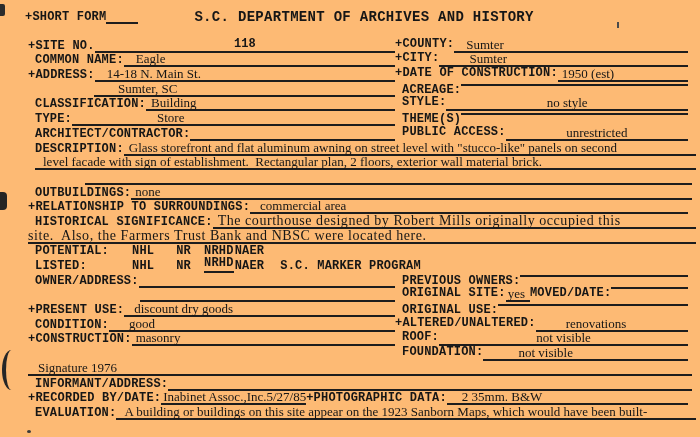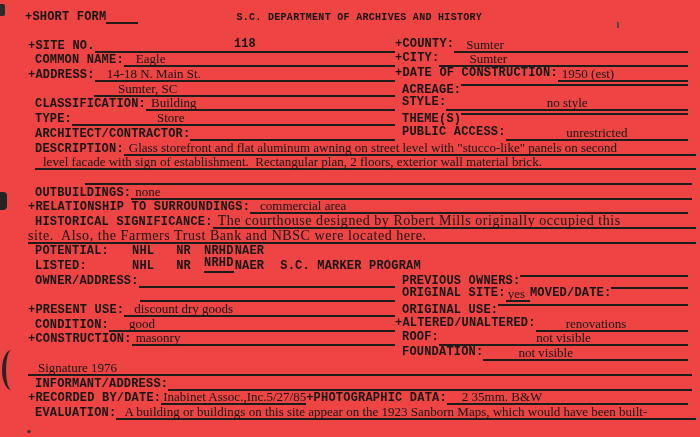--- a/index.html
+++ b/index.html
@@ -1,29 +1,29 @@
 <!DOCTYPE html>
 <html><head>
 <meta charset="utf-8">
 <style>
   html,body{margin:0;padding:0;background:#9a9a9a;}
   .doc{
     position:relative;width:700px;height:437px;margin:0;
-    background:#ef4444;
+    background:#fdba74;
     overflow:hidden;
     color:#161616;
   }
   .hdr{display:flex;align-items:flex-end;height:18px;margin-top:6px;padding-left:25px;}
   .gap{height:14px;}
   .row{display:flex;align-items:flex-end;height:14.7px;padding-left:28px;padding-right:12px;}
   .pr4{padding-right:4px;} .pr8{padding-right:8px;}
   .col-l{display:flex;align-items:flex-end;width:367px;flex-shrink:0;}
   .col-r{display:flex;align-items:flex-start;flex:1 1 auto;min-width:0;}
   .lbl{font:700 12px "Liberation Mono",monospace;letter-spacing:.2px;line-height:13px;white-space:pre;flex-shrink:0;}
-  .title{font-size:10px;margin-left:98px;letter-spacing:.3px;}
+  .title{font-size:14px;margin-left:56px;letter-spacing:.3px;}
   .ind{padding-left:7px;}
   .w85{width:85px;}
   .val{font-family:"Liberation Serif",serif;font-size:13px;line-height:13px;white-space:pre;
        border-bottom:2px solid #1d1d1d;padding-bottom:0px;}
   .vmono{font:700 12px "Liberation Mono",monospace;}
   .wide{font-size:14px;letter-spacing:.55px;}
   .fill{flex:1 1 auto;min-width:0;}
   .ctr{text-align:center;}
   .nou{border-bottom:none;}
   .p2{padding-left:2px;}.p4{padding-left:4px;}.p5{padding-left:5px;}.p8{padding-left:8px;}

